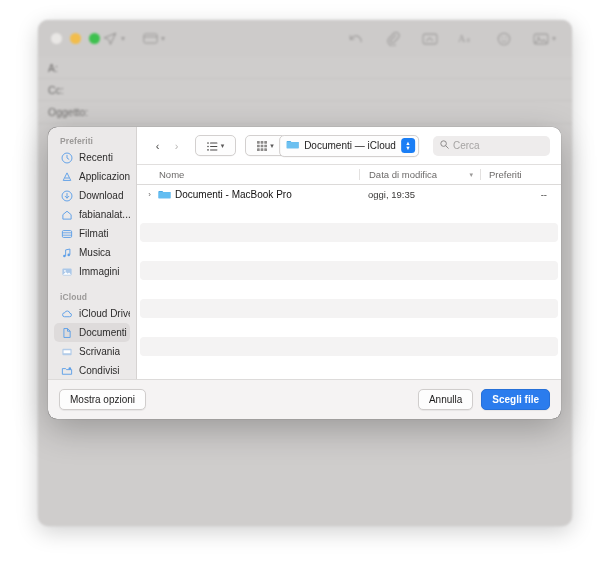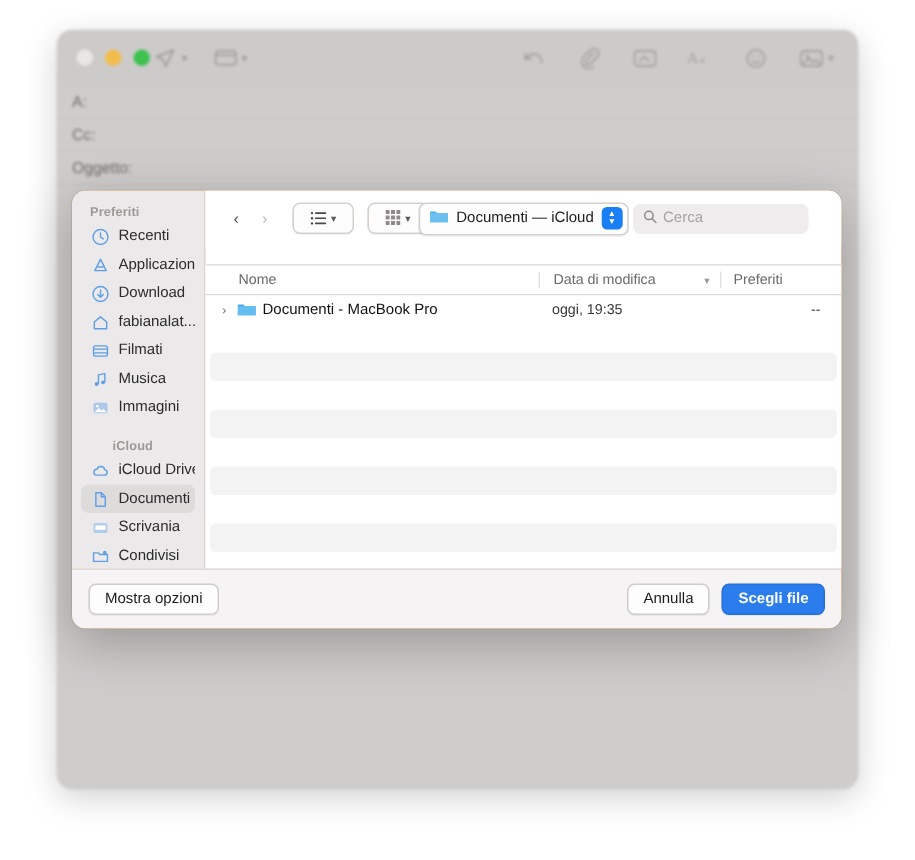--- a/index.html
+++ b/index.html
@@ -119,21 +119,21 @@
 
   
   #file-dialog {
     position: absolute;
     left: 48px;
     top: 127px;
     width: 513px;
     height: 292px;
     border-radius: 9px;
     overflow: hidden;
-    background: #fdba74;
+    background: #000000;
     box-shadow: 0 10px 34px rgba(0,0,0,0.26), 0 0 0 0.5px rgba(0,0,0,0.10);
     display: flex;
     flex-direction: column;
   }
   #dialog-body {
     flex: 1;
     display: flex;
     min-height: 0;
   }
 
@@ -146,21 +146,21 @@
     overflow: hidden;
     flex-shrink: 0;
   }
   .sb-header {
     font-size: 8.5px;
     font-weight: bold;
     color: #9c9a99;
     padding: 0 0 2px 12px;
     letter-spacing: 0.1px;
   }
-  .sb-header.spaced { padding-top: 11px; margin-left: 15px; }
+  .sb-header.spaced { padding-top: 11px; }
   .sb-item {
     height: 19px;
     margin: 0 6px;
     padding-left: 6px;
     display: flex;
     align-items: center;
     gap: 6px;
     border-radius: 5px;
     font-size: 10px;
     color: #2c2b2b;
@@ -251,21 +251,21 @@
     display: flex;
     flex-direction: column;
     align-items: center;
     justify-content: center;
     gap: 1px;
     color: #fff;
   }
   .stepper span { font-size: 5.5px; line-height: 4.5px; }
   #search-field {
     position: absolute;
-    right: 22px;
+    right: 11px;
     height: 20px;
     width: 103px;
     border-radius: 5px;
     background: #eeecec;
     display: flex;
     align-items: center;
     gap: 4px;
     padding: 0 7px;
   }
   #search-field .sicon { font-size: 9px; color: #8c8a89; }
@@ -275,21 +275,20 @@
   #col-header {
     height: 19px;
     display: flex;
     align-items: center;
     border-top: 0.5px solid #e1dfde;
     border-bottom: 0.5px solid #dcdad9;
     background: #ffffff;
     font-size: 9.5px;
     color: #6c6a69;
     flex-shrink: 0;
-    margin-top: 12px;
   }
   .col-name { width: 222px; padding-left: 22px; box-sizing: border-box; }
   .col-date {
     width: 121px;
     padding-left: 9px;
     box-sizing: border-box;
     border-left: 0.5px solid #e3e1e0;
     display: flex;
     align-items: center;
     position: relative;

